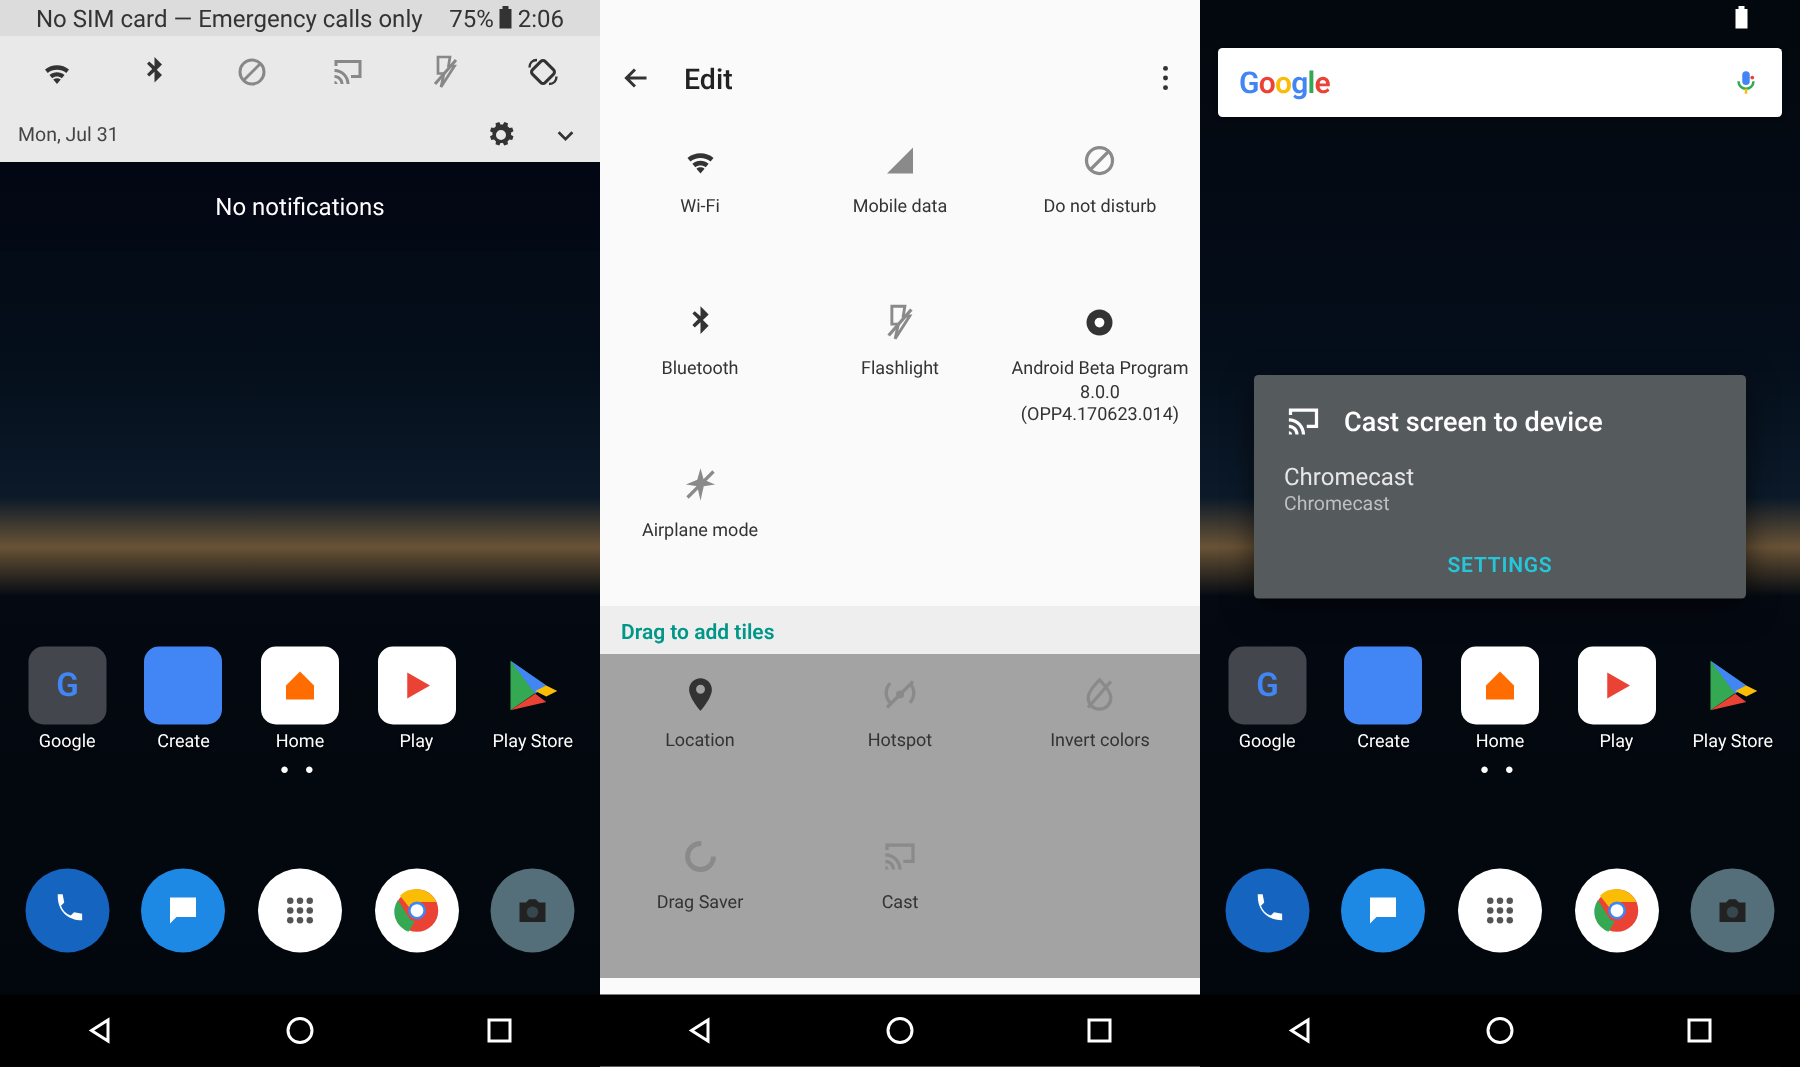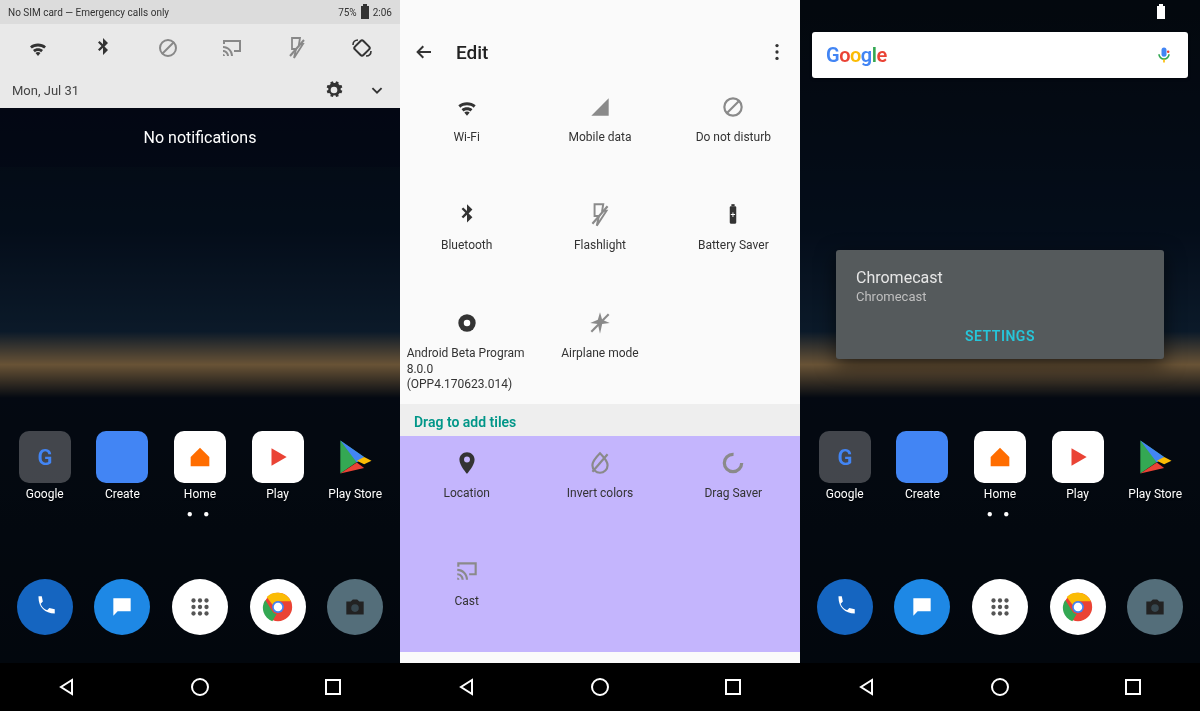--- a/index.html
+++ b/index.html
@@ -1,20 +1,20 @@
 <!DOCTYPE html>
 <html><head>
 <meta charset="utf-8">
 <style>
   * { box-sizing: border-box; margin: 0; padding: 0; font-family: Roboto, -apple-system, Helvetica, Arial, sans-serif; }
   body { width: 1200px; height: 711px; display: flex; background: #000; overflow: hidden; }
   .phone { width: 400px; height: 711px; position: relative; overflow: hidden; background: #0a1628; }
 
   
-  .status-dark { height: 24px; background: #dcdcdc; color: #333; font-size: 10px; display: flex; align-items: center; padding: 0 8px; }
+  .status-dark { height: 24px; background: #dcdcdc; color: #333; font-size: 16px; display: flex; align-items: center; padding: 0 24px; }
   .status-dark .sp { flex: 1; }
   .status-light { height: 24px; background: #fafafa; }
   .status-home { height: 24px; background: rgba(0,0,0,0.2); color: #fff; font-size: 12px; display: flex; align-items: center; justify-content: flex-end; padding: 0 8px; gap: 4px; }
 
   
   .navbar { position: absolute; bottom: 0; left:0; right:0; height: 48px; background: #000; display: flex; align-items: center; justify-content: space-around; }
   .navbtn { width: 24px; height: 24px; }
 
   
   .shade-head { background: #e9e9e9; color: #444; }
@@ -37,24 +37,24 @@
   .dots { position:absolute; left:0; right:0; text-align:center; color:#fff; font-size:10px; letter-spacing:4px; }
   .dock-ic { width: 56px; height: 56px; border-radius: 50%; display:flex; align-items:center; justify-content:center; }
 
   
   .p2 { background:#fafafa; }
   .edit-header { height: 56px; display:flex; align-items:center; padding: 0 12px; gap: 20px; background:#fafafa; }
   .edit-title { font-size: 19px; color:#222; font-weight:500; }
   .edit-header .sp { flex:1; }
   .tile-grid { display:grid; grid-template-columns: repeat(3,1fr); }
   .tile { display:flex; flex-direction:column; align-items:center; justify-content:flex-start; height: 108px; padding-top: 14px; gap: 10px; }
-  .tile-label { font-size: 12px; color:#333; text-align:left; line-height:1.3; max-width: 120px; }
+  .tile-label { font-size: 12px; color:#333; text-align:center; line-height:1.3; max-width: 120px; }
   .tile-ic { width:26px; height:26px; display:flex; align-items:center; justify-content:center; }
   .drag-hdr { color:#009688; font-size:14px; font-weight:600; padding: 10px 14px 6px; background:#eee; }
-  .below { background:#c4b5fd; }
+  .below { background:#a3a3a3; }
 
   
   .search-pill { position:absolute; top: 32px; left: 12px; right: 12px; height: 46px; background:#fff; border-radius:3px; box-shadow: 0 1px 3px rgba(0,0,0,0.4); display:flex; align-items:center; padding: 0 14px; }
   .google-logo { font-size: 20px; font-weight: 600; letter-spacing: -0.5px; }
   .g1{color:#4285F4}.g2{color:#EA4335}.g3{color:#FBBC05}.g4{color:#4285F4}.g5{color:#34A853}.g6{color:#EA4335}
   .mic { width:20px; height:20px; }
 
   .cast-card { position:absolute; left: 36px; right: 36px; top: 250px; background:#555a5c; border-radius:3px; padding: 18px 20px 14px; box-shadow: 0 6px 20px rgba(0,0,0,0.6); color:#fff; }
   .cast-hd { display:flex; align-items:center; gap:14px; font-size:18px; font-weight:500; margin-bottom: 14px; }
   .cast-dev-name { font-size:16px; color:#e6e6e6; }
@@ -376,28 +376,20 @@
         <div class="tile-ic">
           <svg width="26" height="26" viewBox="0 0 24 24" fill="#8a8a8a" style="color:#8a8a8a">
             <use href="#i-flash"></use>
           </svg>
         </div>
         <div class="tile-label">Flashlight</div>
       </div>
       <div class="tile">
         <div class="tile-ic">
           <svg width="26" height="26" viewBox="0 0 24 24" fill="#333" style="color:#333">
-            <use href="#i-battery"></use>
-          </svg>
-        </div>
-        <div class="tile-label">Battery Saver</div>
-      </div>
-      <div class="tile">
-        <div class="tile-ic">
-          <svg width="26" height="26" viewBox="0 0 24 24" fill="#333" style="color:#333">
             <use href="#i-dot"></use>
           </svg>
         </div>
         <div class="tile-label">Android Beta Program 8.0.0 (OPP4.170623.014)</div>
       </div>
       <div class="tile">
         <div class="tile-ic">
           <svg width="26" height="26" viewBox="0 0 24 24" fill="#8a8a8a" style="color:#8a8a8a">
             <use href="#i-airplane"></use>
           </svg>
@@ -409,20 +401,28 @@
   <div class="below">
     <div class="drag-hdr">Drag to add tiles</div>
     <div class="tile-grid" id="tiles-bot">
         <div class="tile">
           <div class="tile-ic">
             <svg width="26" height="26" viewBox="0 0 24 24" fill="#333" style="color:#333">
               <use href="#i-location"></use>
             </svg>
           </div>
           <div class="tile-label">Location</div>
+        </div>
+        <div class="tile">
+          <div class="tile-ic">
+            <svg width="26" height="26" viewBox="0 0 24 24" fill="#8a8a8a" style="color:#8a8a8a">
+              <use href="#i-hotspot"></use>
+            </svg>
+          </div>
+          <div class="tile-label">Hotspot</div>
         </div>
         <div class="tile">
           <div class="tile-ic">
             <svg width="26" height="26" viewBox="0 0 24 24" fill="#8a8a8a" style="color:#8a8a8a">
               <use href="#i-invert"></use>
             </svg>
           </div>
           <div class="tile-label">Invert colors</div>
         </div>
         <div class="tile">
@@ -566,20 +566,28 @@
       </div>
     <div class="dock-ic" style="background:#546E7A">
         <svg width="26" height="26" viewBox="0 0 24 24" fill="#222">
           <path d="M4 7h4l2-2h4l2 2h4v12H4z"></path>
           <circle cx="12" cy="13" r="3.5" fill="#37474F"></circle>
         </svg>
       </div>
   </div>
 
   <div class="cast-card">
+    <div class="cast-hd">
+      <span>
+          <svg width="26" height="26" viewBox="0 0 24 24" fill="#fff">
+            <use href="#i-cast"></use>
+          </svg>
+        </span>
+      <span>Cast screen to device</span>
+    </div>
     <div>
       <div class="cast-dev-name">Chromecast</div>
       <div class="cast-dev-sub">Chromecast</div>
     </div>
     <div class="cast-actions">
       <span class="cast-btn">SETTINGS</span>
     </div>
   </div>
 
   <div class="navbar">

